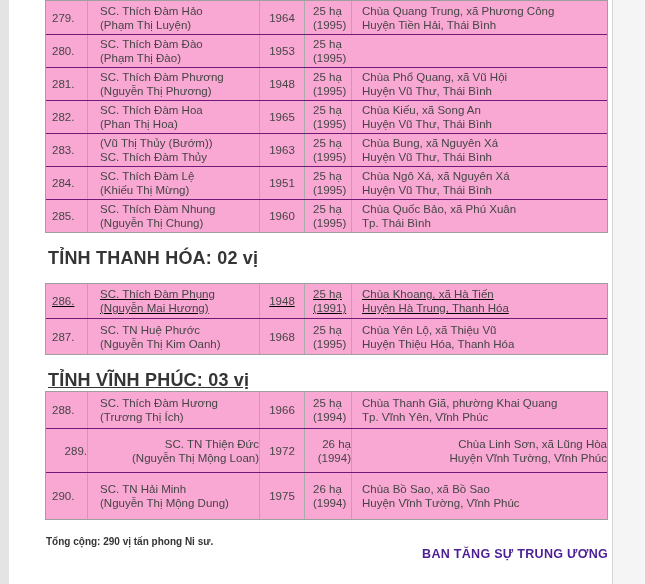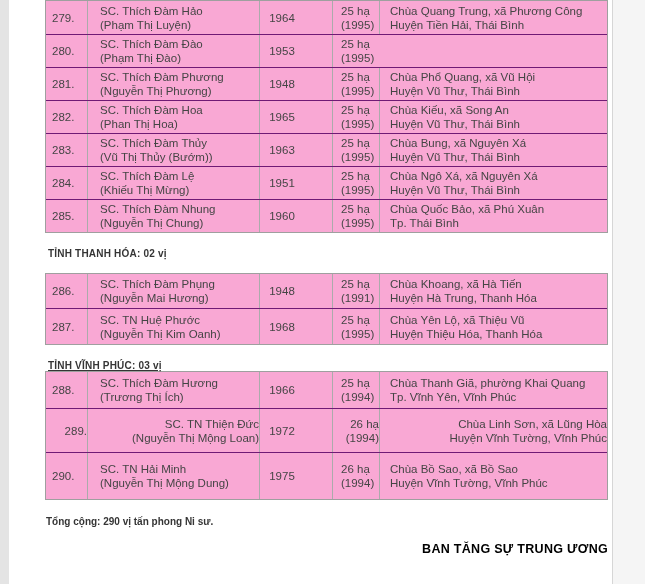--- a/index.html
+++ b/index.html
@@ -26,39 +26,39 @@
   .c {
     border-left: 1px solid #ababab;
     color: #454545; font-size: 11.5px; line-height: 14px;
     display: flex; flex-direction: column; justify-content: center;
     overflow: hidden; white-space: nowrap;
   }
   .c:first-child { border-left: none; }
   .no   { width: 41px;  padding-left: 6px; }
   .name { width: 172px; padding-left: 12px; }
   .year { width: 45px;  align-items: center; }
-  .ha   { width: 47px;  padding-left: 8px; margin-left: 28px; }
+  .ha   { width: 47px;  padding-left: 8px; }
   .addr { flex: 1; padding-left: 10px; }
   .h33 { height: 33px; }
-  .h34 { height: 34px; }
+  .h34 { height: 34px; text-decoration: underline; }
   .h36 { height: 36px; }
   .h44 { height: 44px; text-align: right; }
   .h47 { height: 47px; }
   .section-header {
-    font-weight: bold; font-size: 10px; color: #353535;
+    font-weight: bold; font-size: 18px; color: #353535;
     margin: 15px 0 14px 3px; letter-spacing: 0.2px;
   }
   .gap-b { margin-bottom: 0; text-decoration: underline; }
   .total-line {
     font-weight: bold; font-size: 10px; color: #353535;
     margin: 16px 0 0 1px;
   }
   .signature-line {
-    font-weight: bold; font-size: 12.5px; color: #000000;
-    text-align: right; width: 563px; margin-top: 15px; letter-spacing: 0.3px;
+    font-weight: bold; font-size: 12.5px; color: #4c1d95;
+    text-align: right; width: 563px; letter-spacing: 0.3px;
   }
 </style>
 </head>
 <body>
 
 <div class="canvas">
   <div class="margin-strip-left"></div>
   <div class="page">
     <div class="content">
 
@@ -124,22 +124,22 @@
           </div>
           <div class="c addr">
             <div>Chùa Kiếu, xã Song An</div>
             <div>Huyện Vũ Thư, Thái Bình</div>
           </div>
         </div>
 
         <div class="trow h33">
           <div class="c no">283.</div>
           <div class="c name">
+            <div>(Vũ Thị Thủy (Bướm))</div>
             <div>SC. Thích Đàm Thủy</div>
-            <div>(Vũ Thị Thủy (Bướm))</div>
           </div>
           <div class="c year">1963</div>
           <div class="c ha">
             <div>25 hạ</div>
             <div>(1995)</div>
           </div>
           <div class="c addr">
             <div>Chùa Bung, xã Nguyên Xá</div>
             <div>Huyện Vũ Thư, Thái Bình</div>
           </div>

